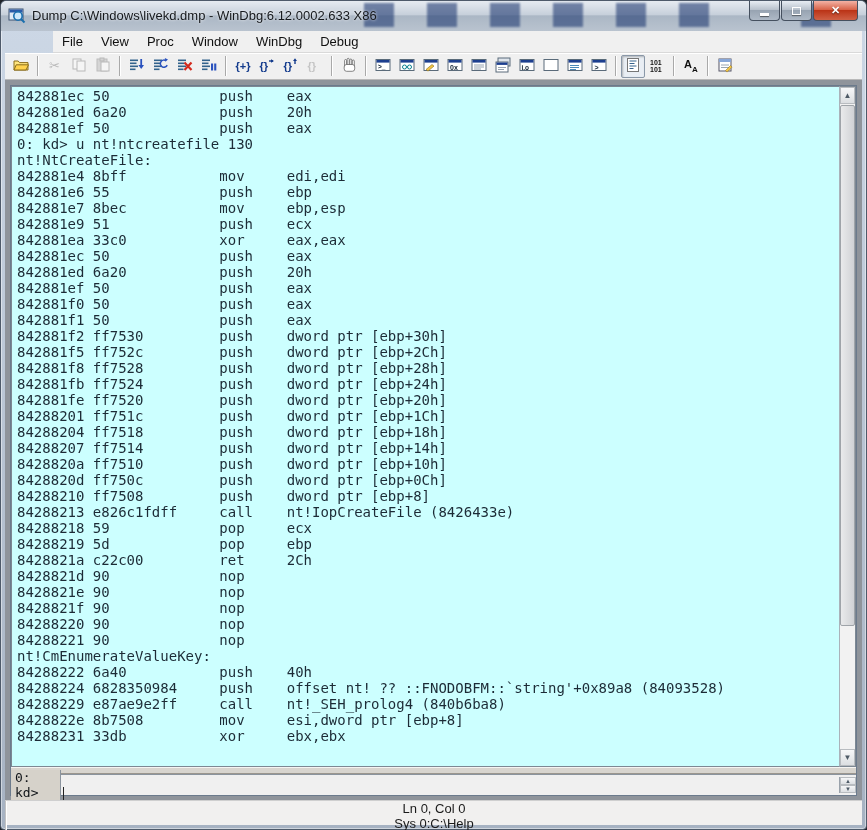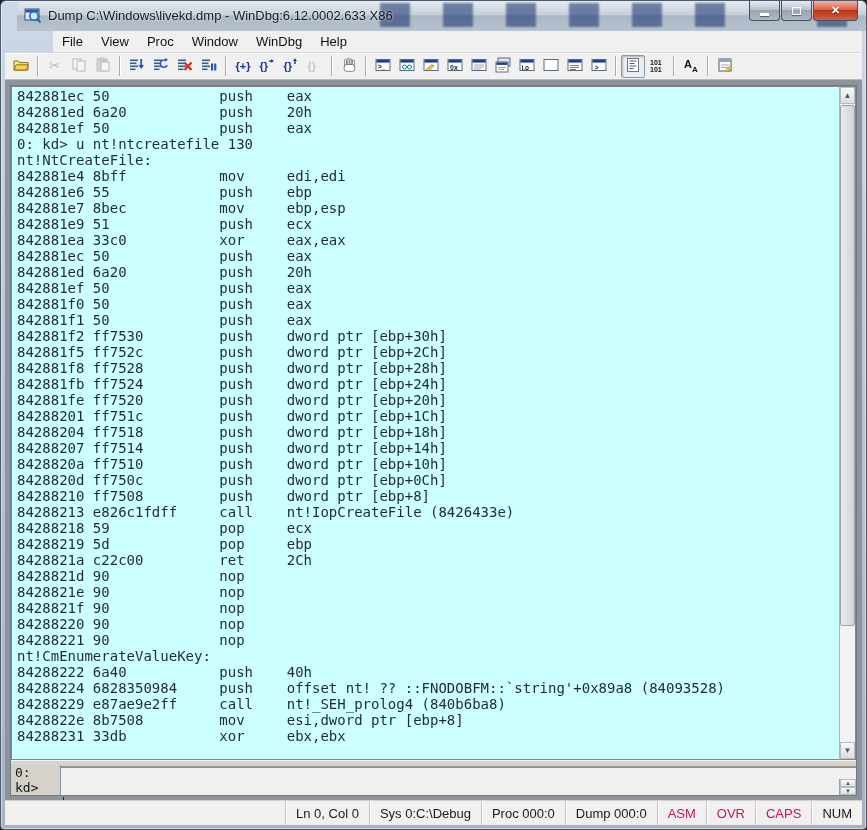--- a/index.html
+++ b/index.html
@@ -5,21 +5,21 @@
   * { margin:0; padding:0; box-sizing:border-box; }
   html,body { width:867px; height:830px; overflow:hidden; }
   body { font-family:"Liberation Sans", sans-serif; font-size:13px; background:#20242a; }
 
   .win { position:absolute; left:0; top:0; width:867px; height:830px;
          background:linear-gradient(180deg,#cdd8e6,#a6b2c2);
          border:1px solid #4e5a6a; border-radius:6px 6px 4px 4px;
          box-shadow:inset 0 0 0 1px rgba(255,255,255,.45); }
 
   
-  .titlebar { position:absolute; left:16px; top:0; right:0; height:30px;
+  .titlebar { position:absolute; left:0; top:0; right:0; height:30px;
               border-radius:6px 6px 0 0; overflow:hidden;
               background:linear-gradient(180deg,#e6ebf1 0%,#c7d0db 45%,#abb7c5 50%,#b9c3cf 100%); }
   .glass-block { position:absolute; top:2px; width:30px; height:24px;
                  background:#15306b; opacity:.55; filter:blur(1px); }
   .title-left { position:absolute; left:7px; top:5px; display:flex; align-items:center; gap:6px; }
   .app-icon { width:18px; height:18px; display:inline-block; }
   .title-text { color:#15181c; font-size:13px; white-space:nowrap; text-shadow:0 0 3px rgba(255,255,255,.9); }
   .caption-buttons { position:absolute; right:8px; top:0; display:flex; }
   .cap-btn { width:31px; height:20px; border:1px solid #45505f; border-top:none;
              border-radius:0 0 4px 4px; margin-left:1px;
@@ -68,34 +68,34 @@
   .vscroll { width:17px; background:#f0f0f0; border:1px solid #7d8893; border-left:1px solid #aab2ba;
              display:flex; flex-direction:column; align-items:stretch; }
   .sc-arrow { height:17px; display:flex; align-items:center; justify-content:center;
               font-size:8px; color:#4d5a66; background:linear-gradient(180deg,#f6f7f8,#dcdfe2); border:1px solid #b8bcc0; }
   .sc-track { flex:1; position:relative; background:#f2f2f2; }
   .sc-thumb { position:absolute; left:0; right:0; top:1px; height:521px;
               background:linear-gradient(90deg,#e9eaeb,#d0d2d5); border:1px solid #9fa4a9; border-radius:2px; }
 
   .splitter { height:7px; background:#d8d5cf; border-top:1px solid #f6f5f3; border-bottom:1px solid #9b968e; }
 
-  .input-row { height:28px; display:flex; align-items:flex-end; border-top:1px solid #8b949e; }
+  .input-row { height:21px; display:flex; align-items:center; border-top:1px solid #8b949e; }
   .prompt-label { width:50px; background:#d6d2ca; border-right:1px solid #8b949e;
                   font-family:"DejaVu Sans Mono","Liberation Mono",monospace; font-size:13px; color:#101418;
                   display:flex; align-items:center; padding-left:4px; }
   .cmd-input { flex:1; background:#ccffff; border:none; outline:none; position:relative;
                font-family:"DejaVu Sans Mono","Liberation Mono",monospace; font-size:13px; color:#1c2b36; padding-left:3px; }
   .caret { position:absolute; left:2px; top:2px; width:1px; height:15px; background:#222; }
   .spinner { width:17px; display:flex; flex-direction:column; border-left:1px solid #9aa2ab; }
   .spin-btn { flex:1; display:flex; align-items:center; justify-content:center; font-size:6px; color:#4d5a66;
               background:linear-gradient(180deg,#f6f7f8,#dcdfe2); border:1px solid #b8bcc0; }
 
   
   .statusbar { position:absolute; left:4px; right:4px; bottom:4px; height:25px; background:#f1f0ef;
-               border-top:1px solid #cfcfcf; display:flex; align-items:stretch; font-size:13px; color:#1a1a1a; }
+               border-top:1px solid #cfcfcf; display:flex; align-items:stretch; font-size:13px; color:#1a1a1a;flex-direction:column; }
   .sb-fill { flex:1; }
   .sb-cell { display:flex; align-items:center; justify-content:center; padding:0 10px;
              border-left:1px solid #c2c2c2; box-shadow:inset 1px 0 0 #ffffff; white-space:nowrap; }
   .sb-cell.dim { color:#be185d; }
 </style>
 </head>
 <body>
 
 <div class="win">
 
@@ -130,21 +130,21 @@
         </div>
     </div>
   </div>
 
   <div class="menubar">
       <div class="menu-item">File</div>
       <div class="menu-item">View</div>
       <div class="menu-item">Proc</div>
       <div class="menu-item">Window</div>
       <div class="menu-item">WinDbg</div>
-      <div class="menu-item">Help</div>
+      <div class="menu-item">Debug</div>
     </div>
 
   <div class="toolbar">
       <div class="tb-btn">
         <span><svg width="16" height="16" viewBox="0 0 16 16">
             <path d="M1 13 V4 h4.2 l1.3 1.6 H15 V13 z" fill="#ffe680" stroke="#8a6d1a"></path>
             <path d="M1 13 l2.2-5.2 H15.5 L13 13 z" fill="#ffd24d" stroke="#8a6d1a"></path>
           </svg></span>
       </div>
       <div class="tb-sep"></div>
@@ -424,21 +424,21 @@
           <div class="spin-btn">▼</div>
         </div>
       </div>
 
     </div>
   </div>
 
   <div class="statusbar">
     <div class="sb-fill"></div>
   <div class="sb-cell">Ln 0, Col 0</div>
-      <div class="sb-cell">Sys 0:C:\Debug</div>
+      <div class="sb-cell">Sys 0:C:\Help</div>
       <div class="sb-cell">Proc 000:0</div>
       <div class="sb-cell">Dump 000:0</div>
       <div class="sb-cell dim">ASM</div>
       <div class="sb-cell dim">OVR</div>
       <div class="sb-cell dim">CAPS</div>
       <div class="sb-cell">NUM</div>
     </div>
 
 </div>
 

